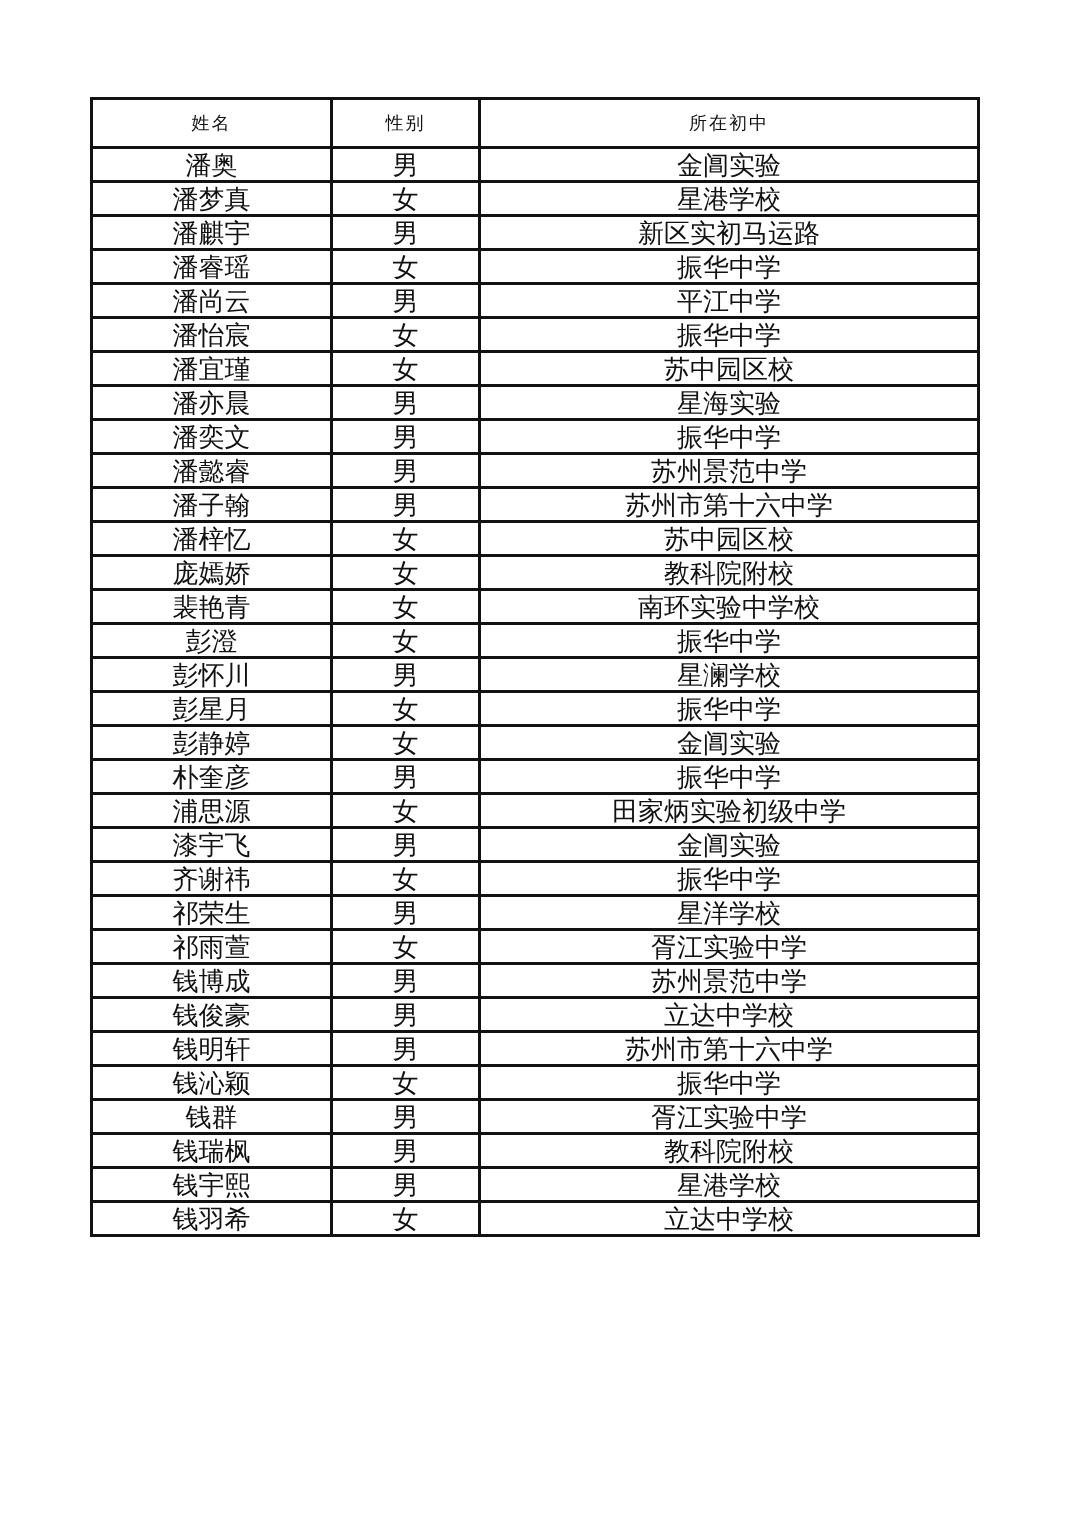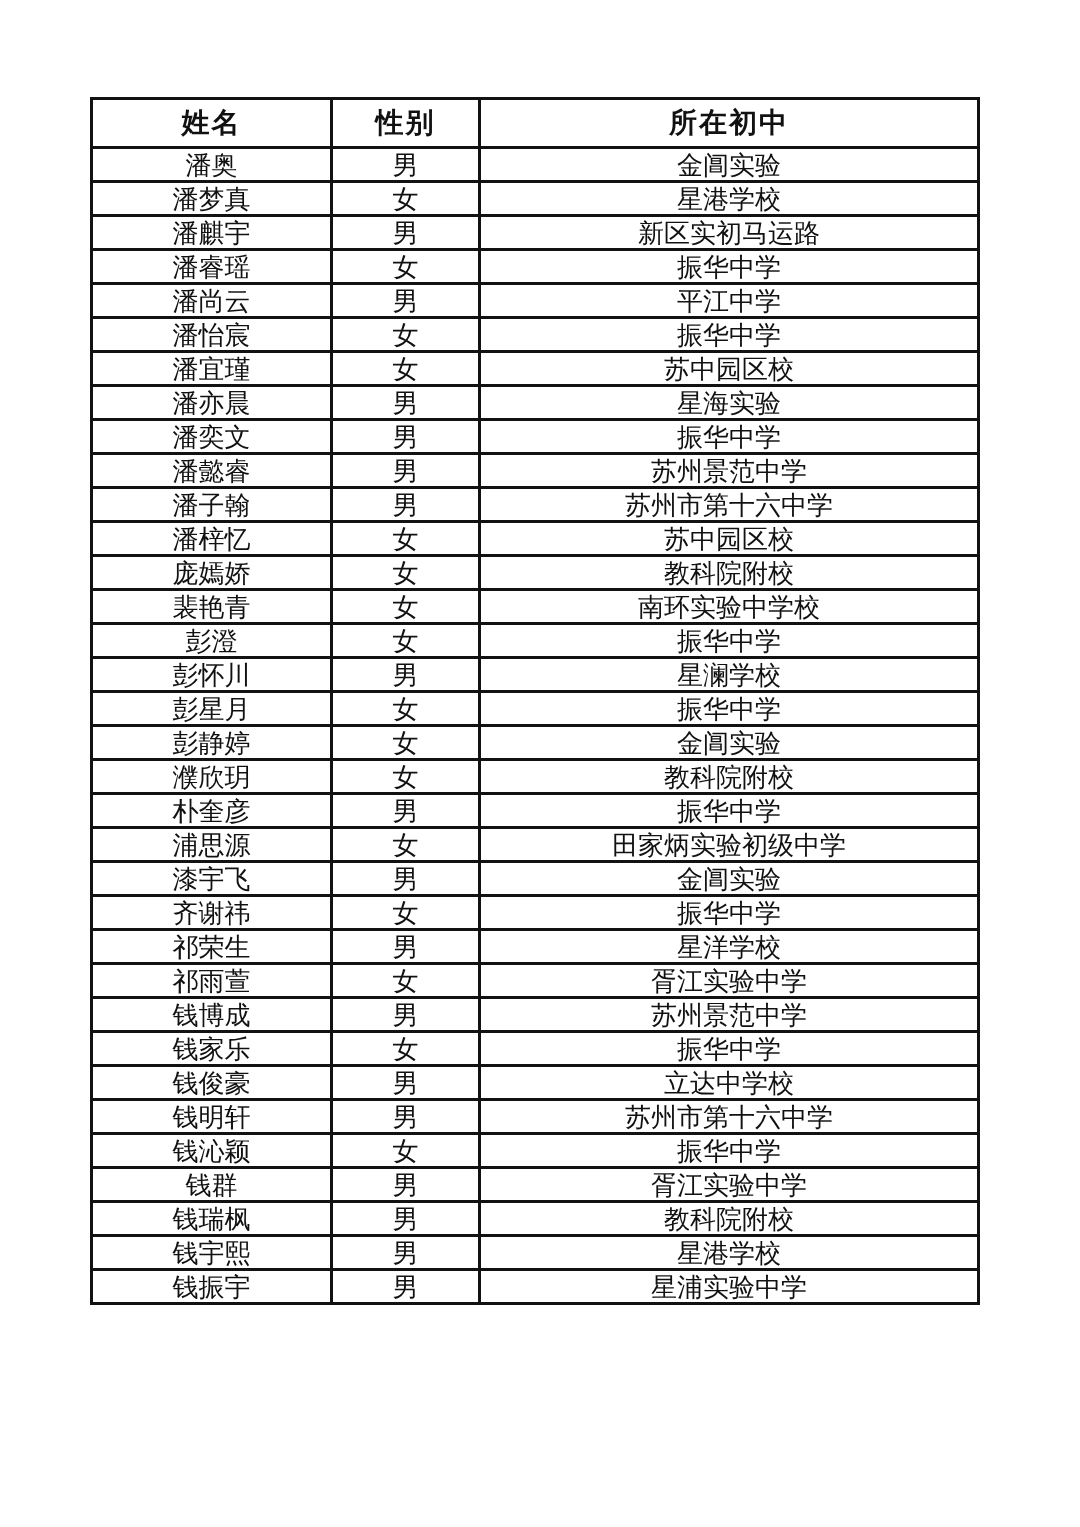--- a/index.html
+++ b/index.html
@@ -38,22 +38,22 @@
   table.roster td {
     border: 3px solid #121212;
     text-align: center;
     vertical-align: middle;
     padding: 0;
     overflow: hidden;
     white-space: nowrap;
   }
   table.roster th {
     height: 46px;
-    font-size: 28px;
-    font-weight: 700;
+    font-size: 18px;
+    font-weight: 400;
     letter-spacing: 2px;
   }
   table.roster td {
     height: 31px;
     font-size: 26px;
     font-weight: 400;
     line-height: 1;
   }
 </style>
 </head>
@@ -158,94 +158,84 @@
           <td>彭星月</td>
           <td>女</td>
           <td>振华中学</td>
         </tr>
         <tr>
           <td>彭静婷</td>
           <td>女</td>
           <td>金阊实验</td>
         </tr>
         <tr>
-          <td>濮欣玥</td>
-          <td>女</td>
+          <td>朴奎彦</td>
+          <td>男</td>
+          <td>振华中学</td>
+        </tr>
+        <tr>
+          <td>浦思源</td>
+          <td>女</td>
+          <td>田家炳实验初级中学</td>
+        </tr>
+        <tr>
+          <td>漆宇飞</td>
+          <td>男</td>
+          <td>金阊实验</td>
+        </tr>
+        <tr>
+          <td>齐谢祎</td>
+          <td>女</td>
+          <td>振华中学</td>
+        </tr>
+        <tr>
+          <td>祁荣生</td>
+          <td>男</td>
+          <td>星洋学校</td>
+        </tr>
+        <tr>
+          <td>祁雨萱</td>
+          <td>女</td>
+          <td>胥江实验中学</td>
+        </tr>
+        <tr>
+          <td>钱博成</td>
+          <td>男</td>
+          <td>苏州景范中学</td>
+        </tr>
+        <tr>
+          <td>钱俊豪</td>
+          <td>男</td>
+          <td>立达中学校</td>
+        </tr>
+        <tr>
+          <td>钱明轩</td>
+          <td>男</td>
+          <td>苏州市第十六中学</td>
+        </tr>
+        <tr>
+          <td>钱沁颖</td>
+          <td>女</td>
+          <td>振华中学</td>
+        </tr>
+        <tr>
+          <td>钱群</td>
+          <td>男</td>
+          <td>胥江实验中学</td>
+        </tr>
+        <tr>
+          <td>钱瑞枫</td>
+          <td>男</td>
           <td>教科院附校</td>
         </tr>
         <tr>
-          <td>朴奎彦</td>
-          <td>男</td>
-          <td>振华中学</td>
-        </tr>
-        <tr>
-          <td>浦思源</td>
-          <td>女</td>
-          <td>田家炳实验初级中学</td>
-        </tr>
-        <tr>
-          <td>漆宇飞</td>
-          <td>男</td>
-          <td>金阊实验</td>
-        </tr>
-        <tr>
-          <td>齐谢祎</td>
-          <td>女</td>
-          <td>振华中学</td>
-        </tr>
-        <tr>
-          <td>祁荣生</td>
-          <td>男</td>
-          <td>星洋学校</td>
-        </tr>
-        <tr>
-          <td>祁雨萱</td>
-          <td>女</td>
-          <td>胥江实验中学</td>
-        </tr>
-        <tr>
-          <td>钱博成</td>
-          <td>男</td>
-          <td>苏州景范中学</td>
-        </tr>
-        <tr>
-          <td>钱家乐</td>
-          <td>女</td>
-          <td>振华中学</td>
-        </tr>
-        <tr>
-          <td>钱俊豪</td>
-          <td>男</td>
+          <td>钱宇熙</td>
+          <td>男</td>
+          <td>星港学校</td>
+        </tr>
+        <tr>
+          <td>钱羽希</td>
+          <td>女</td>
           <td>立达中学校</td>
-        </tr>
-        <tr>
-          <td>钱明轩</td>
-          <td>男</td>
-          <td>苏州市第十六中学</td>
-        </tr>
-        <tr>
-          <td>钱沁颖</td>
-          <td>女</td>
-          <td>振华中学</td>
-        </tr>
-        <tr>
-          <td>钱群</td>
-          <td>男</td>
-          <td>胥江实验中学</td>
-        </tr>
-        <tr>
-          <td>钱瑞枫</td>
-          <td>男</td>
-          <td>教科院附校</td>
-        </tr>
-        <tr>
-          <td>钱宇熙</td>
-          <td>男</td>
-          <td>星港学校</td>
-        </tr>
-        <tr>
-          <td>钱振宇</td>
-          <td>男</td>
-          <td>星浦实验中学</td>
         </tr>
       </tbody>
   </table>
 </div>
 
 </body></html>

